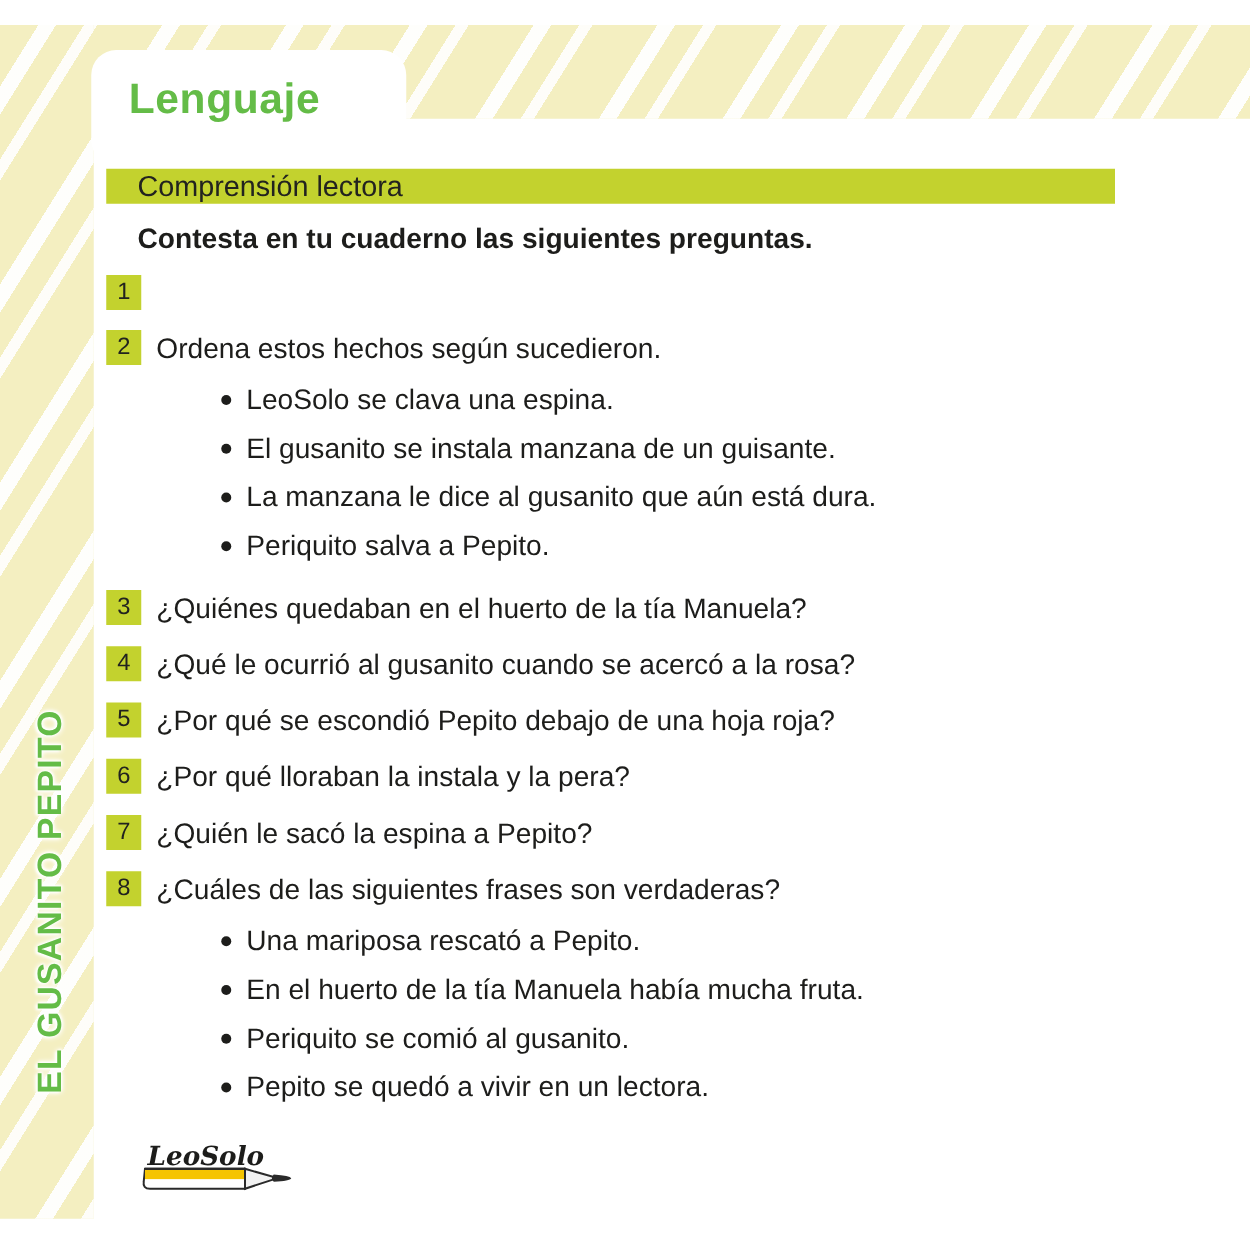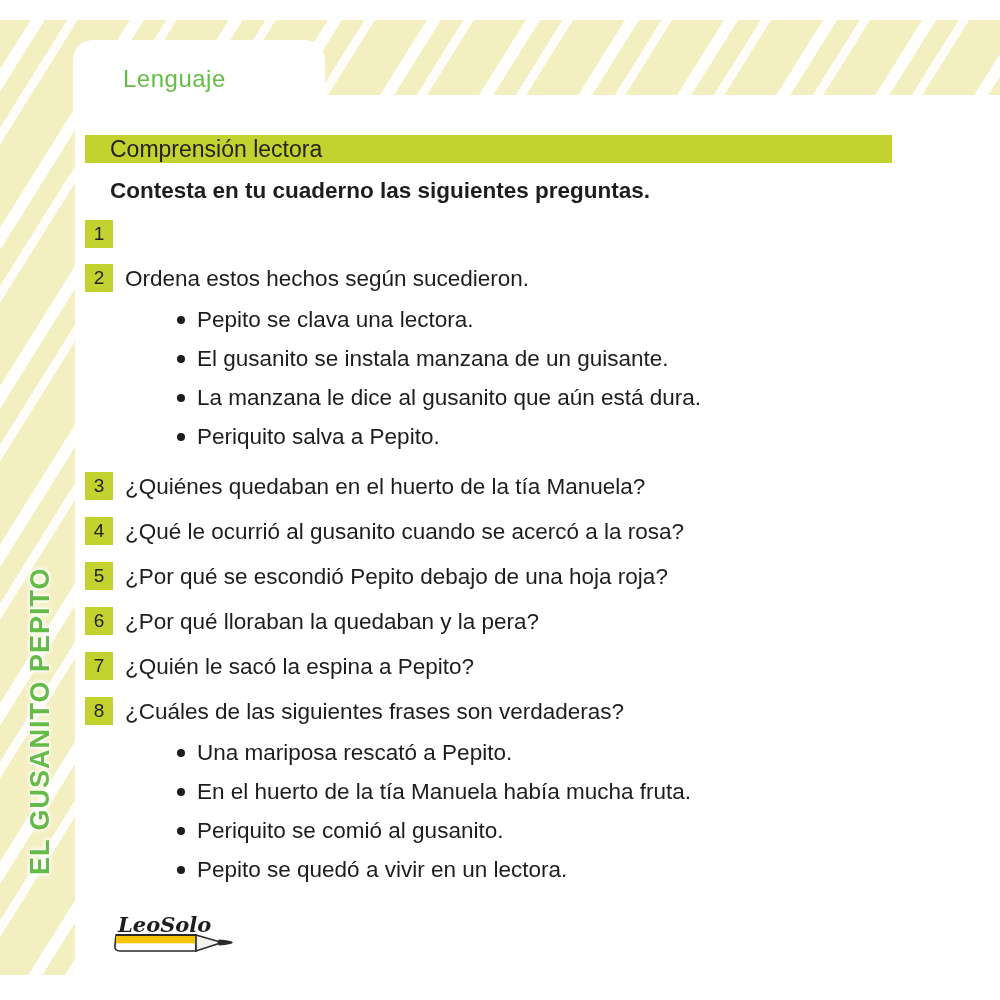--- a/index.html
+++ b/index.html
@@ -34,22 +34,22 @@
   .stripe-left{
     position:absolute; left:0; top:20px; width:75px; height:955px;
   }
   
   .subject-box{
     position:absolute; left:73px; top:40px; width:252px; height:92px;
     background:#ffffff; border-radius:20px; z-index:2;
     display:flex; align-items:center;
   }
   .subject-title{
-    padding-left:50px; padding-bottom:14px;
-    font-size:24px; font-weight:400; color:var(--accent-green);
+    padding-left:30px; padding-bottom:14px;
+    font-size:34px; font-weight:700; color:var(--accent-green);
     letter-spacing:.5px;
   }
   
   .vertical-title{
     position:absolute; left:10px; top:552px; width:60px; height:338px; z-index:3;
     writing-mode:vertical-rl; transform:rotate(180deg);
     display:flex; align-items:center; justify-content:center;
     font-size:27px; font-weight:700; color:var(--accent-green);
     letter-spacing:1px; white-space:nowrap;
     text-shadow:0 0 4px #fff,0 0 6px #fff,1px 1px 2px #fff,-1px -1px 2px #fff;
@@ -124,21 +124,21 @@
     </div>
 
   </div>
 
   <div>
     <div class="q-row">
       <div class="q-badge">2</div>
       <div class="q-text">Ordena estos hechos según sucedieron.</div>
     </div>
     <ul class="bullet-list">
-          <li class="bullet-item">Pepito se clava una lectora.</li>
+          <li class="bullet-item">LeoSolo se clava una espina.</li>
           <li class="bullet-item">El gusanito se instala manzana de un guisante.</li>
           <li class="bullet-item">La manzana le dice al gusanito que aún está dura.</li>
           <li class="bullet-item">Periquito salva a Pepito.</li>
         </ul>
   </div>
 
   <div>
     <div class="q-row">
       <div class="q-badge">3</div>
       <div class="q-text">¿Quiénes quedaban en el huerto de la tía Manuela?</div>
@@ -158,21 +158,21 @@
     <div class="q-row">
       <div class="q-badge">5</div>
       <div class="q-text">¿Por qué se escondió Pepito debajo de una hoja roja?</div>
     </div>
 
   </div>
 
   <div>
     <div class="q-row">
       <div class="q-badge">6</div>
-      <div class="q-text">¿Por qué lloraban la quedaban y la pera?</div>
+      <div class="q-text">¿Por qué lloraban la instala y la pera?</div>
     </div>
 
   </div>
 
   <div>
     <div class="q-row">
       <div class="q-badge">7</div>
       <div class="q-text">¿Quién le sacó la espina a Pepito?</div>
     </div>
 

